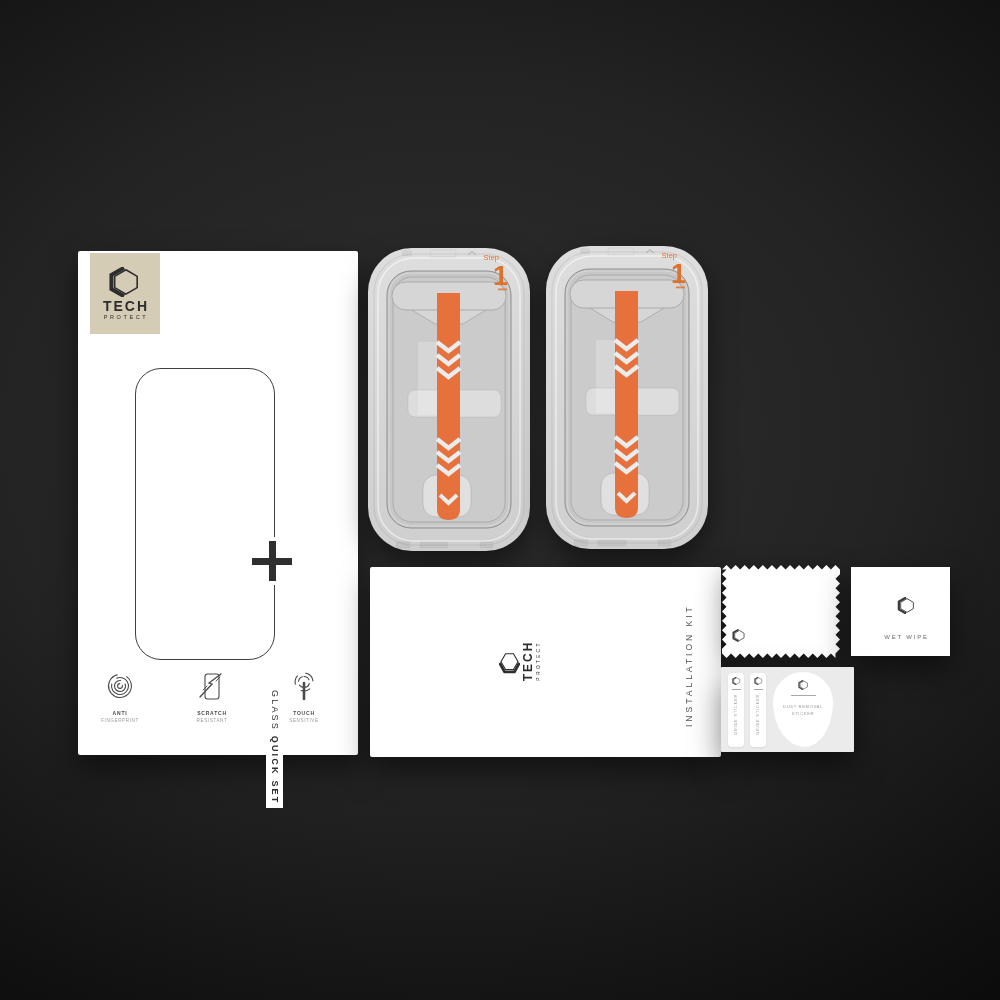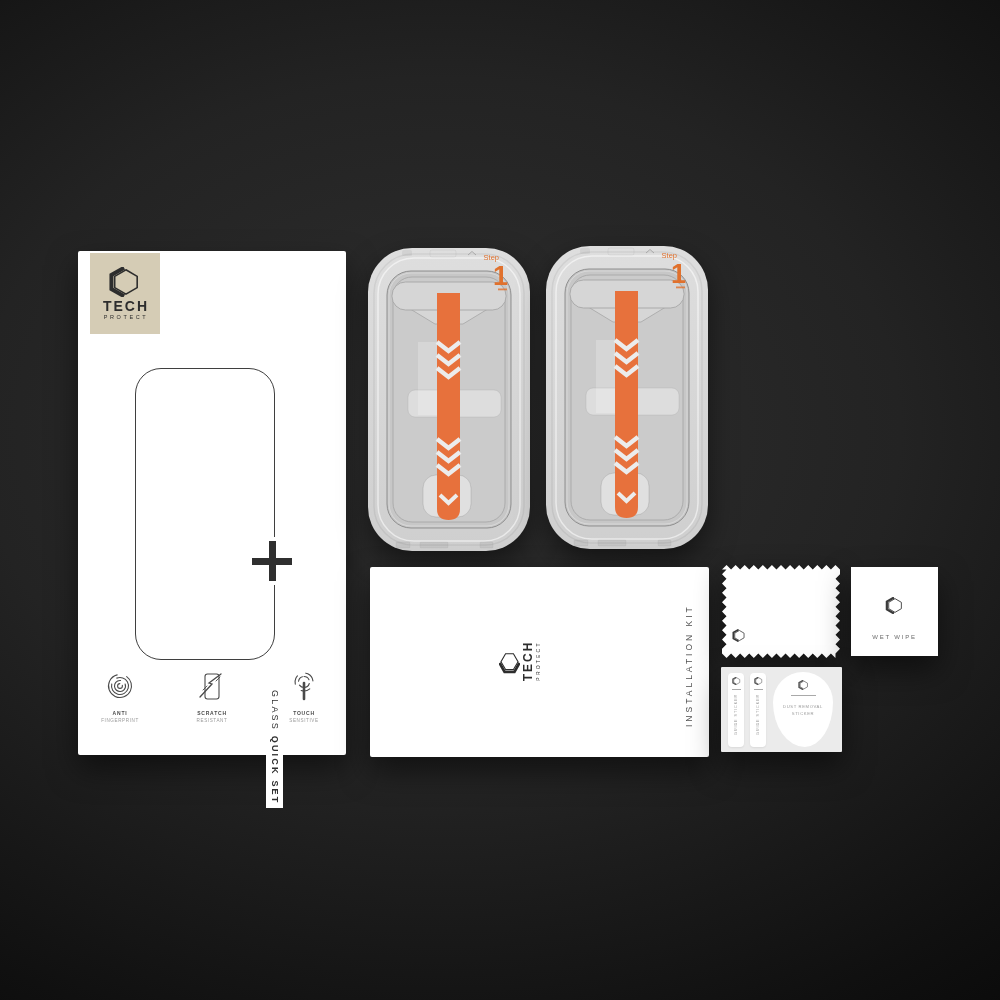--- a/index.html
+++ b/index.html
@@ -4,21 +4,21 @@
 <style>
   html,body{margin:0;padding:0;background:#000;}
   .stage{
     position:relative;width:1000px;height:1000px;overflow:hidden;
     background:
       radial-gradient(1150px 880px at 44% 43%, #2f2f2f 0%, #232323 40%, #101010 72%, #020202 100%);
     font-family:"Liberation Sans", sans-serif;
   }
   .abs{position:absolute;}
   .white-card{background:#ffffff;}
-  .shadow{box-shadow:0 14px 30px rgba(0,0,0,.5);}
+  .shadow{box-shadow:0 14px 30px rgba(0,0,0,.5);padding-left:12px;}
 
   
   .box{left:78px;top:251px;width:268px;height:504px;border-radius:2px;}
   .logo-square{left:12px;top:2px;width:70px;height:81px;background:#d5ccb5;
     display:flex;flex-direction:column;align-items:center;justify-content:center;}
   .tp-logo{display:flex;flex-direction:column;align-items:center;gap:2px;}
   .tp-name{font-size:14px;font-weight:700;letter-spacing:2px;color:#2d2d2d;line-height:1;margin-left:2px;}
   .tp-sub{font-size:5.5px;font-weight:500;letter-spacing:2.6px;color:#2d2d2d;line-height:1;margin-left:2px;}
   .phone-outline{left:57px;top:117px;width:138px;height:290px;border:1.4px solid #3f3f3f;border-radius:26px;}
   .vtitle{left:205px;top:437px;transform:rotate(90deg);transform-origin:left top;

